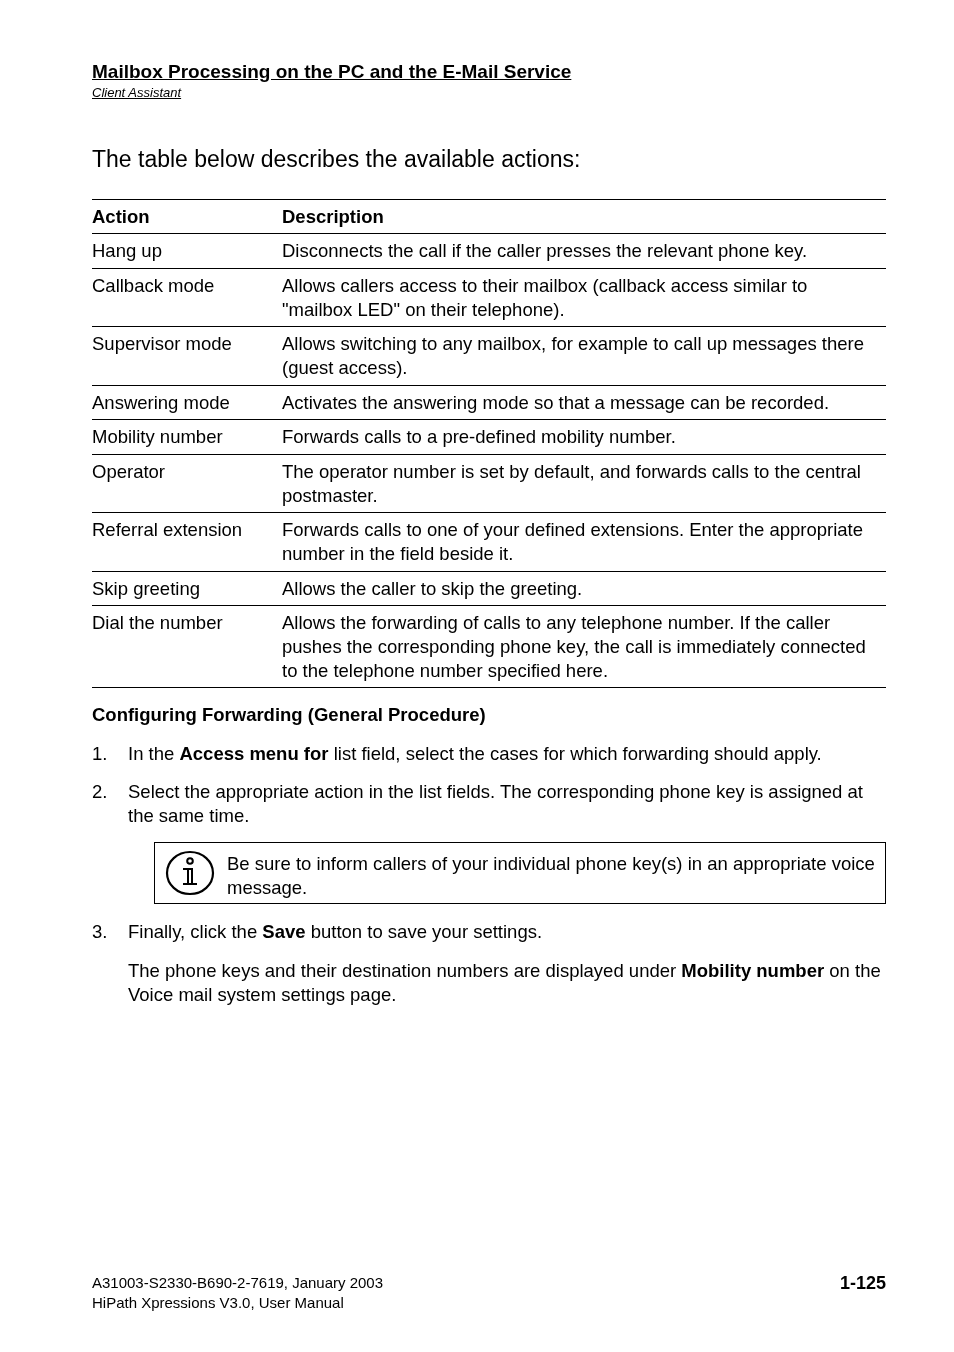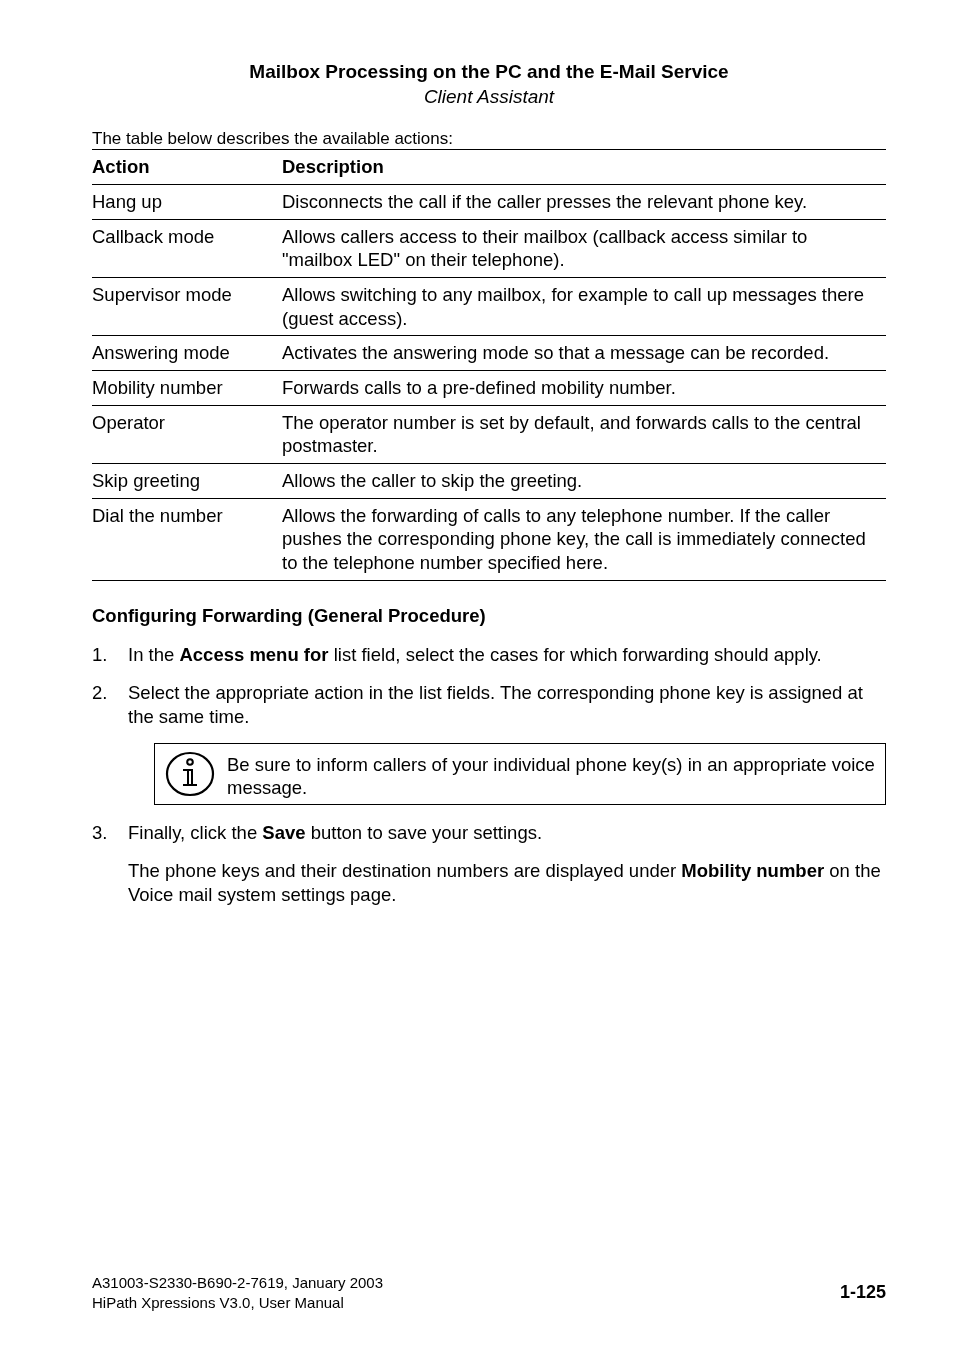--- a/index.html
+++ b/index.html
@@ -11,36 +11,37 @@
     width: 954px;
     height: 1352px;
     box-sizing: border-box;
     position: relative;
   }
   .page {
     padding: 60px 68px 40px 92px;
     box-sizing: border-box;
   }
   .header-block {
-    text-align: center;
-    margin-bottom: 20px;
+    text-align: left;
+    margin-bottom: 44px;
+    text-decoration: underline;
   }
   .header-title {
     font-weight: bold;
     font-size: 19px;
     line-height: 1.3;
   }
   .header-subtitle {
     font-style: italic;
-    font-size: 19px;
+    font-size: 13px;
     line-height: 1.3;
   }
   .intro {
-    font-size: 17px;
-    margin-bottom: 0;
+    font-size: 23px;
+    margin-bottom: 26px;
   }
   table.actions {
     border-collapse: collapse;
     width: 100%;
     font-size: 18.5px;
   }
   table.actions th, table.actions td {
     border-top: 1px solid #000;
     border-bottom: 1px solid #000;
     text-align: left;
@@ -53,21 +54,21 @@
     font-weight: bold;
   }
   table.actions th:first-child,
   table.actions td:first-child {
     width: 180px;
     padding-right: 10px;
   }
   .section-heading {
     font-weight: bold;
     font-size: 18.5px;
-    margin-top: 24px;
+    margin-top: 16px;
     margin-bottom: 16px;
   }
   ol.steps {
     list-style: none;
     padding: 0;
     margin: 0;
     font-size: 18.5px;
   }
   ol.steps > li {
     display: flex;
@@ -101,21 +102,21 @@
   }
   .tip-icon svg { display: block; }
   .footer {
     position: absolute;
     bottom: 40px;
     left: 92px;
     right: 68px;
     font-size: 15px;
     display: flex;
     justify-content: space-between;
-    align-items: center;
+    align-items: flex-start;
   }
   .footer-left { line-height: 1.3; }
   .footer-right { font-weight: bold; font-size: 18px; }
   b { font-weight: bold; }
 </style>
 </head>
 <body>
 
 <div class="page">
 
@@ -150,20 +151,24 @@
         <td>Answering mode</td>
         <td>Activates the answering mode so that a message can be recorded.</td>
       </tr>
       <tr>
         <td>Mobility number</td>
         <td>Forwards calls to a pre-defined mobility number.</td>
       </tr>
       <tr>
         <td>Operator</td>
         <td>The operator number is set by default, and forwards calls to the central postmaster.</td>
+      </tr>
+      <tr>
+        <td>Referral extension</td>
+        <td>Forwards calls to one of your defined extensions. Enter the appropriate number in the field beside it.</td>
       </tr>
       <tr>
         <td>Skip greeting</td>
         <td>Allows the caller to skip the greeting.</td>
       </tr>
       <tr>
         <td>Dial the number</td>
         <td>Allows the forwarding of calls to any telephone number. If the caller pushes the corresponding phone key, the call is immediately connected to the telephone number specified here.</td>
       </tr>
     </tbody>

